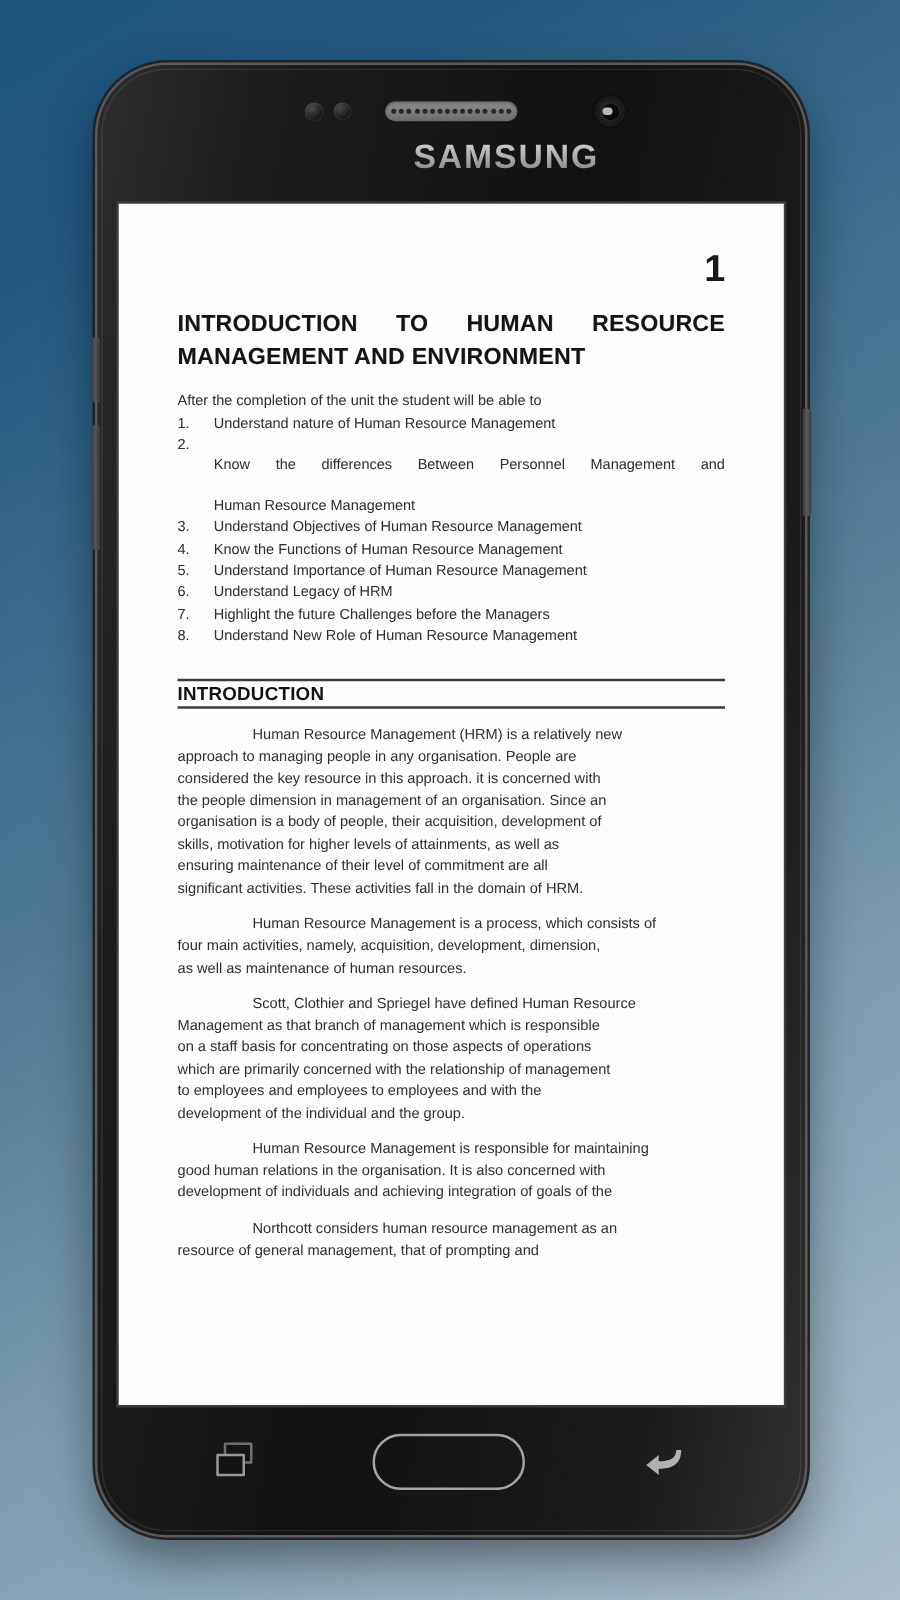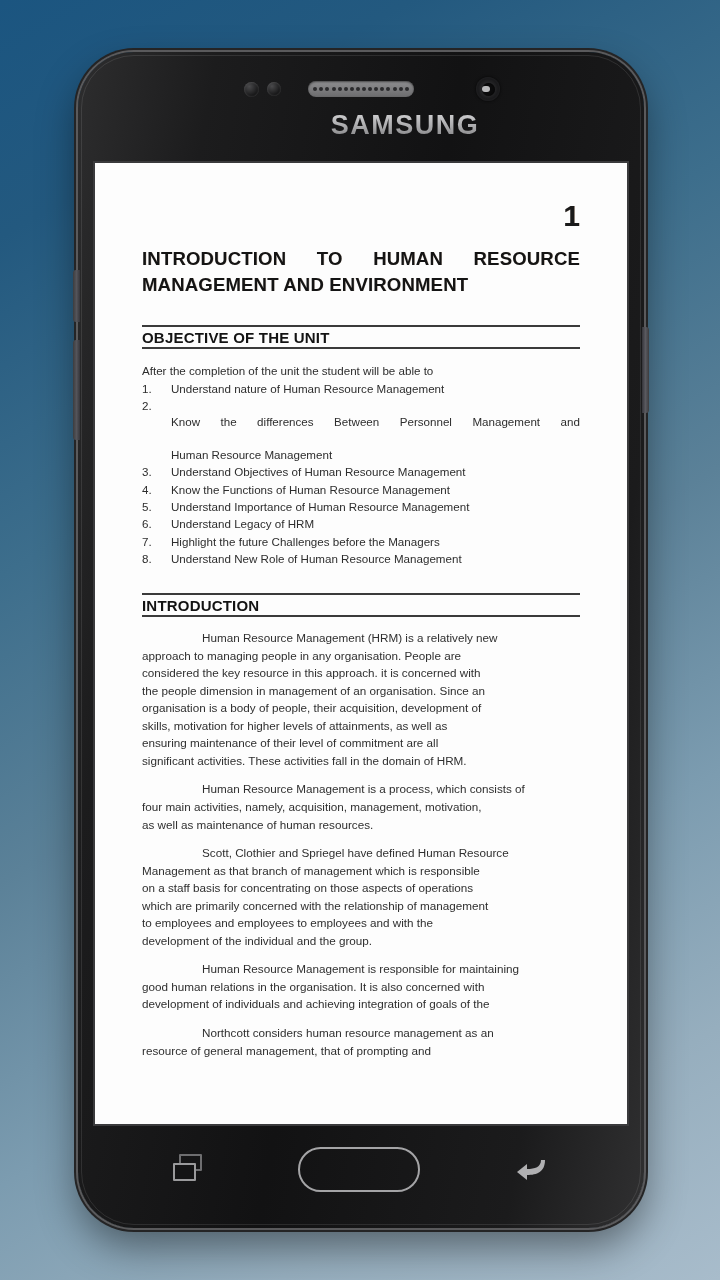--- a/index.html
+++ b/index.html
@@ -255,21 +255,20 @@
       <div id="chapter-title">
         <span class="t-line j">
           <span>INTRODUCTION</span>
           <span>TO</span>
           <span>HUMAN</span>
           <span>RESOURCE</span>
         </span>
         <span class="t-line">MANAGEMENT AND ENVIRONMENT</span>
       </div>
 
-      <div class="section-head">OBJECTIVE OF THE UNIT</div>
 
       <div id="objective-intro">After the completion of the unit the student will be able to</div>
 
       <ul id="objective-list">
         <li>
           <span class="num">1.</span>
           <span class="txt">Understand nature of Human Resource Management</span>
         </li>
         <li>
           <span class="num">2.</span>
@@ -326,21 +325,21 @@
           <span class="ln">organisation is a body of people, their acquisition, development of</span>
           <span class="ln">skills, motivation for higher levels of attainments, as well as</span>
           <span class="ln">ensuring maintenance of their level of commitment are all</span>
           <span class="ln">significant activities. These activities fall in the domain of HRM.</span>
         </p>
 
         <p>
           <span class="ln first">
               <span>Human Resource Management is a process, which consists of</span>
             </span>
-          <span class="ln">four main activities, namely, acquisition, management, motivation,</span>
+          <span class="ln">four main activities, namely, acquisition, development, dimension,</span>
           <span class="ln">as well as maintenance of human resources.</span>
         </p>
 
         <p>
           <span class="ln first">
               <span>Scott, Clothier and Spriegel have defined Human Resource</span>
             </span>
           <span class="ln">Management as that branch of management which is responsible</span>
           <span class="ln">on a staff basis for concentrating on those aspects of operations</span>
           <span class="ln">which are primarily concerned with the relationship of management</span>

